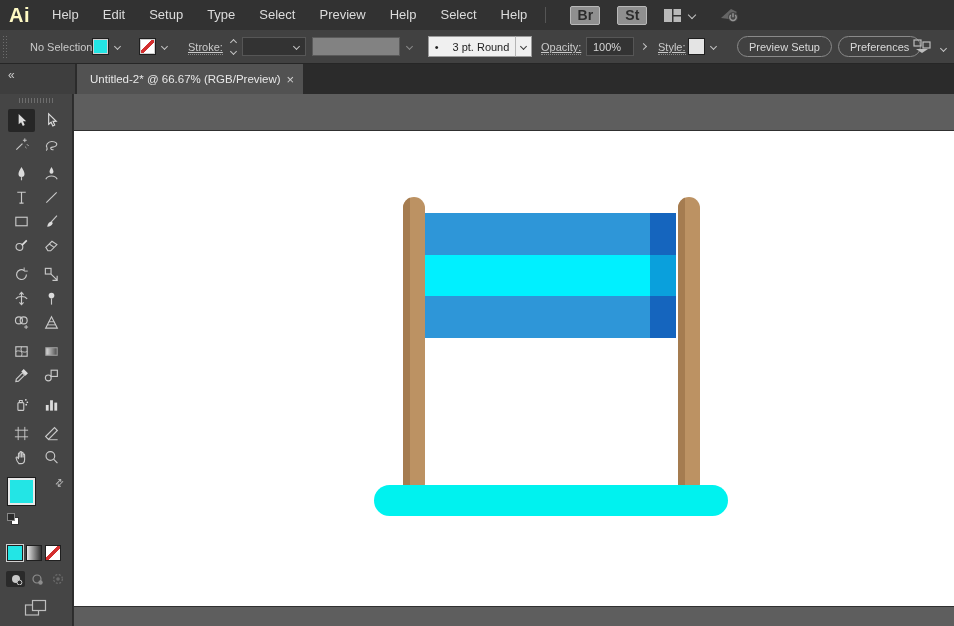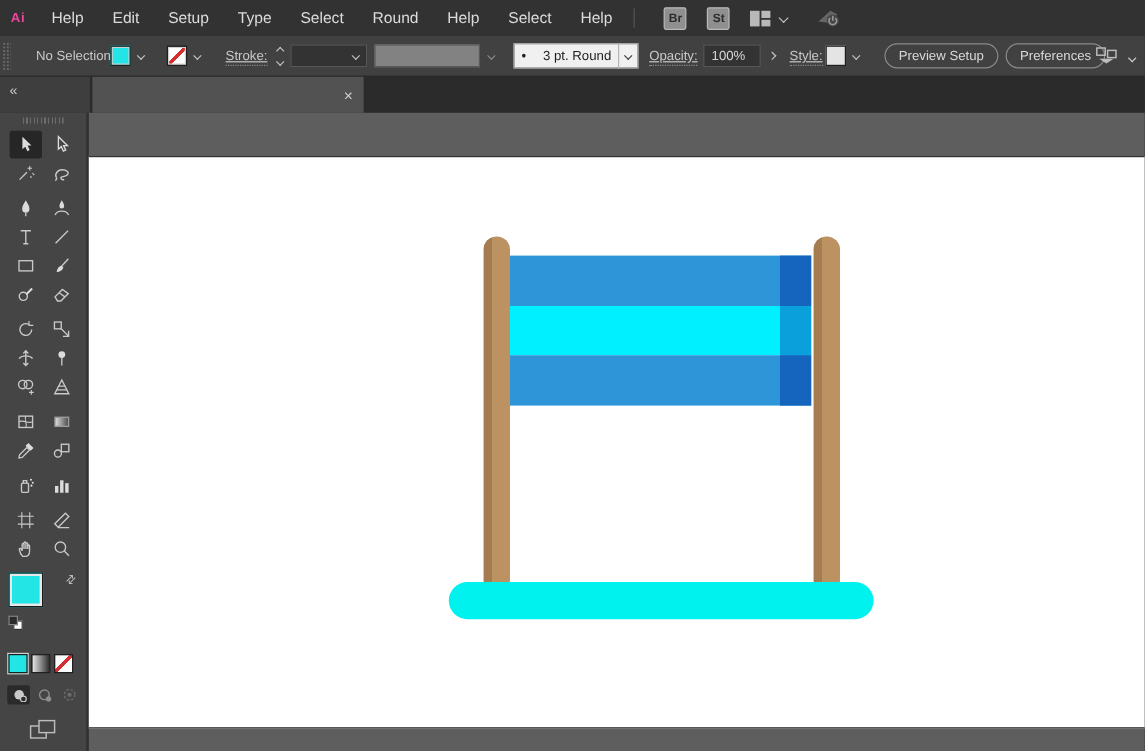--- a/index.html
+++ b/index.html
@@ -3,25 +3,25 @@
 <meta charset="utf-8">
 <style>
   * { margin:0; padding:0; box-sizing:border-box; }
   html,body { width:954px; height:626px; overflow:hidden; background:#2f2f2f;
     font-family:"Liberation Sans", sans-serif; -webkit-font-smoothing:antialiased; }
   .app { position:relative; width:954px; height:626px; }
 
   
   .menubar { position:absolute; left:0; top:0; width:954px; height:30px;
     background:#323232; display:flex; align-items:center; }
-  .ai-logo { color:#ec4899; font-weight:bold; font-size:11px; padding:0 10px 0 9px; letter-spacing:0.5px; }
+  .ai-logo { color:#fef9c3; font-weight:bold; font-size:20px; padding:0 10px 0 9px; letter-spacing:0.5px; }
   .menu-item { color:#dcdcdc; font-size:13px; padding:0 12px; line-height:30px; cursor:default; }
   .menu-sep { width:1px; height:16px; background:#555; margin:0 8px 0 6px; }
-  .mini-btn { width:19px; height:19px; background:#8f8f8f; border:1px solid #b9b9b9;
-    color:#2c2c2c; font-size:10px; font-weight:bold; display:flex; align-items:center;
+  .mini-btn { width:30px; height:19px; background:#8f8f8f; border:1px solid #b9b9b9;
+    color:#2c2c2c; font-size:14px; font-weight:bold; display:flex; align-items:center;
     justify-content:center; border-radius:2px; margin-left:16px; }
   .ws-icon { margin-left:16px; display:flex; align-items:center; }
   .share-icon { margin-left:22px; display:flex; align-items:center; opacity:.85; }
 
   
   .chev { display:inline-block; width:6px; height:6px; border-right:1.6px solid #c3c3c3;
     border-bottom:1.6px solid #c3c3c3; transform:rotate(45deg); }
   .chev.dark { border-color:#3a3a3a; }
   .chev.dim { border-color:#8a8a8a; }
   .chev.right { transform:rotate(-45deg); }
@@ -117,21 +117,21 @@
 <div class="app">
 
   <div class="menubar">
     <span class="ai-logo">Ai</span>
     <div id="menu-items" style="display:flex;">
         <span class="menu-item">Help</span>
         <span class="menu-item">Edit</span>
         <span class="menu-item">Setup</span>
         <span class="menu-item">Type</span>
         <span class="menu-item">Select</span>
-        <span class="menu-item">Round</span>
+        <span class="menu-item">Preview</span>
         <span class="menu-item">Help</span>
         <span class="menu-item">Select</span>
         <span class="menu-item">Help</span>
       </div>
     <span class="menu-sep"></span>
     <span class="mini-btn">Br</span>
     <span class="mini-btn" style="margin-left:17px">St</span>
     <span class="ws-icon">
       <svg width="19" height="15" viewBox="0 0 19 15">
           <rect x="1" y="1" width="8" height="13" fill="#b9b9b9"></rect>
@@ -211,20 +211,21 @@
     <span class="cb chev-btn" style="left:936px; top:10px;">
         <span class="chev chev-sm"></span>
       </span>
   </div>
 
   <div class="tabbar">
     <div class="tab-left">
       <span class="collapse">«</span>
     </div>
     <div class="tab">
+      <span class="tab-title">Untitled-2* @ 66.67% (RGB/Preview)</span>
       <span class="tab-close">×</span>
     </div>
   </div>
 
   <div class="toolbar">
     <div class="grip-h"></div>
     <div id="tools">
         <div class="tool-group">
           <div class="tool-row">
             <div class="tool selected">

